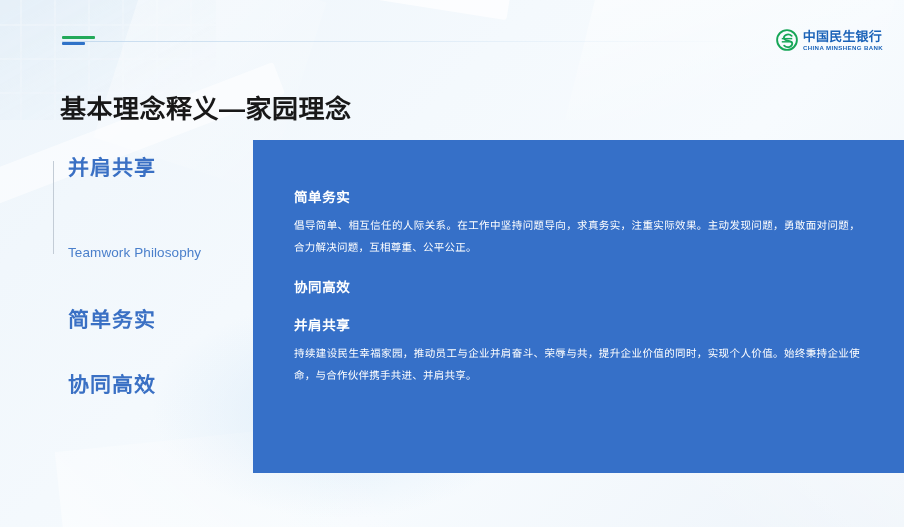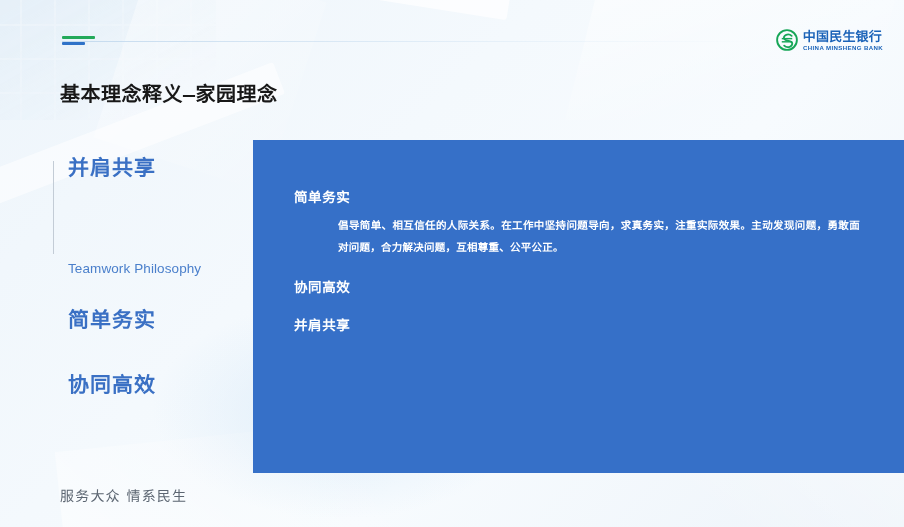--- a/index.html
+++ b/index.html
@@ -140,23 +140,23 @@
     color: #1b63b8;
     letter-spacing: .35px;
     margin-top: 2px;
     transform: scaleX(1.02);
     transform-origin: left center;
   }
 
   
   .page-title {
     position: absolute;
-    left: 60px; top: 78px;
-    font-family: Liberation Mono, monospace;
-    font-size: 20px;
+    left: 60px; top: 88px;
+    font-family: Liberation Sans, sans-serif;
+    font-size: 26px;
     font-weight: 700;
     color: #181818;
     letter-spacing: .5px;
     white-space: nowrap;
   }
 
   
   .nav {
     position: absolute;
     left: 68px; top: 155px;
@@ -182,21 +182,21 @@
     letter-spacing: 1px;
     white-space: nowrap;
     line-height: 1.25;
   }
   .nav-en {
     font-family: "Liberation Sans", sans-serif;
     font-size: 13.5px;
     font-weight: 400;
     color: #4a7fcb;
     letter-spacing: .1px;
-    margin-top: 19px;
+    margin-top: 3px;
     white-space: nowrap;
   }
 
   
   .panel {
     position: absolute;
     left: 253px; top: 140px;
     width: 651px; height: 333px;
     background: #3670c8;
   }
@@ -211,27 +211,26 @@
     font-family: "DejaVu Sans", sans-serif;
     font-size: 13.5px;
     font-weight: 700;
     color: #ffffff;
     letter-spacing: .6px;
     margin-bottom: 9px;
   }
   .section-body {
     font-family: "DejaVu Sans", sans-serif;
     font-size: 10.5px;
-    font-weight: 700;
+    font-weight: 400;
     color: #ffffff;
     line-height: 2.05;
     letter-spacing: .25px;
     text-align: justify;
     text-justify: inter-ideograph;
-    margin-left: 44px;
   }
 
   
   .footer {
     position: absolute;
     left: 60px; bottom: 22px;
     font-family: "DejaVu Sans", sans-serif;
     font-size: 14px;
     font-weight: 400;
     color: #5c6672;
@@ -301,20 +300,20 @@
         <div class="section-title">简单务实</div>
         <p class="section-body">倡导简单、相互信任的人际关系。在工作中坚持问题导向，求真务实，注重实际效果。主动发现问题，勇敢面对问题，合力解决问题，互相尊重、公平公正。</p>
       </div>
 
       <div class="section">
         <div class="section-title">协同高效</div>
       </div>
 
       <div class="section">
         <div class="section-title">并肩共享</div>
+        <p class="section-body">持续建设民生幸福家园，推动员工与企业并肩奋斗、荣辱与共，提升企业价值的同时，实现个人价值。始终秉持企业使命，与合作伙伴携手共进、并肩共享。</p>
       </div>
 
     </div>
   </section>
 
-  <div class="footer">服务大众 情系民生</div>
 
 </div>
 
 </body></html>

